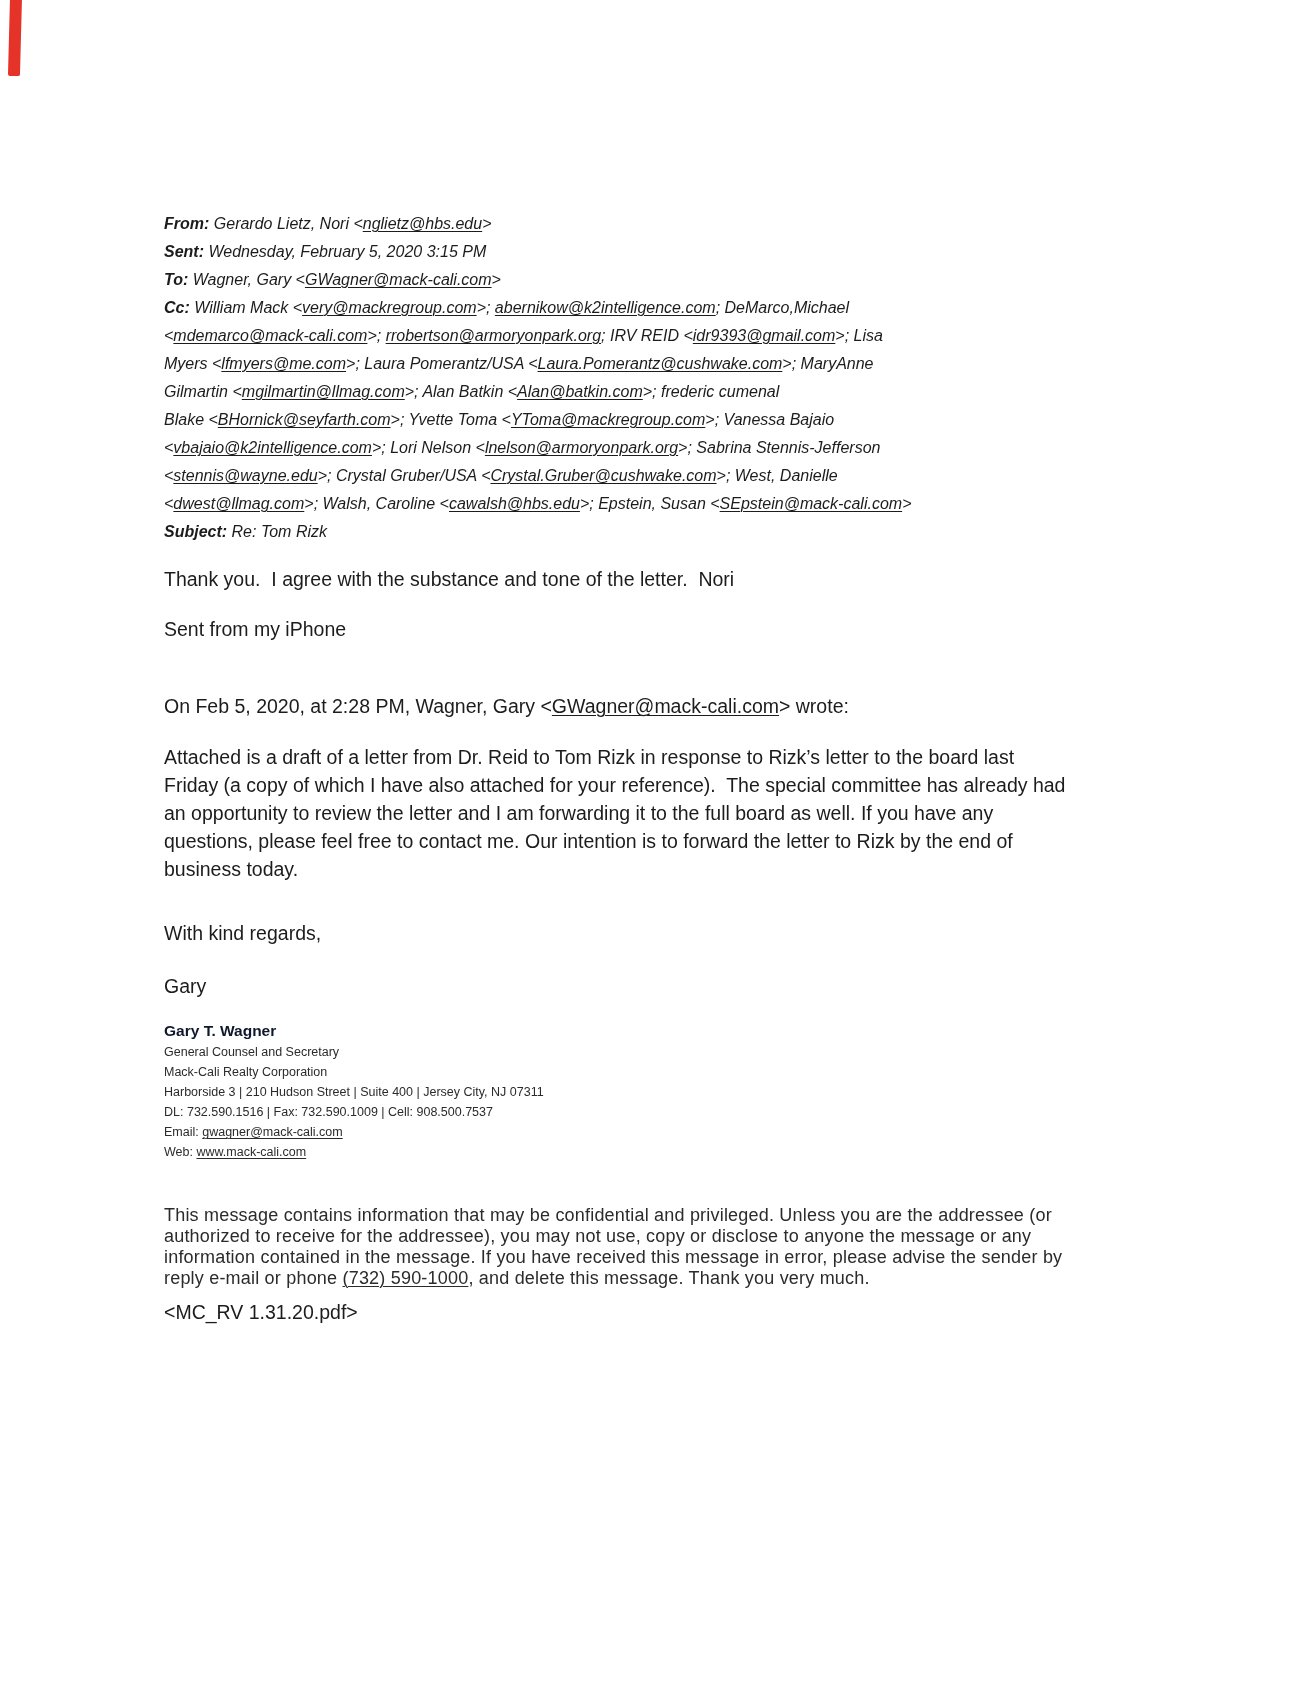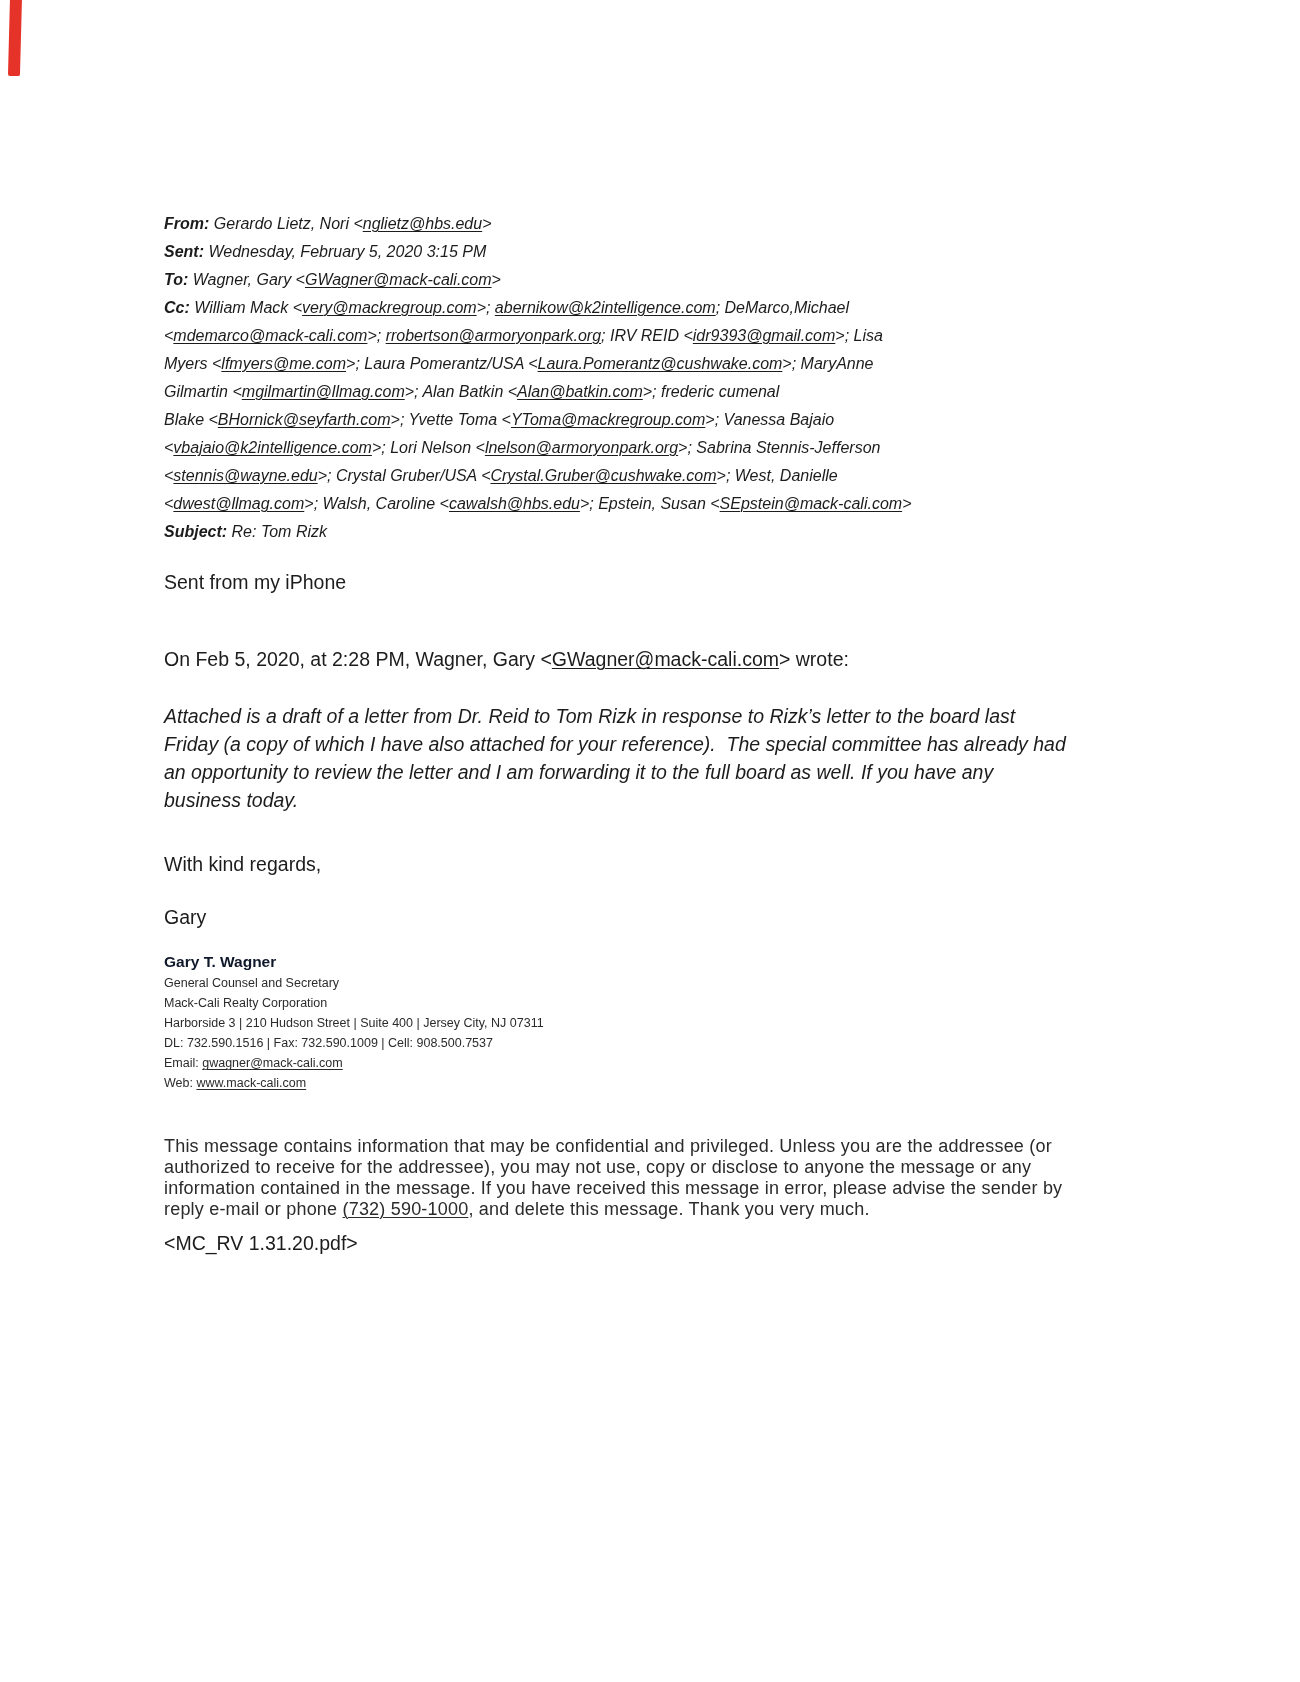--- a/index.html
+++ b/index.html
@@ -16,21 +16,21 @@
   .content { position:absolute; left:164px; top:210px; width:975px; }
   .line { white-space:nowrap; }
   .b { font-weight:bold; }
   .u { text-decoration:underline; text-underline-offset:2px; text-decoration-thickness:1px; }
   .hdr { font-size:16px; line-height:28px;font-style:italic; }
   .body-text { font-size:19.5px; line-height:28px; }
   .thank { margin-top:19px; }
   .iphone { margin-top:22px; }
   .quote-intro { margin-top:49px; }
   .dear { margin-top:47px; }
-  .para { margin-top:29px;font-style:italic; }
+  .para { margin-top:23px; }
   .regards { margin-top:36px; }
   .signoff { margin-top:25px; }
   .sig-name { margin-top:20px; font-size:15.5px; font-weight:bold; line-height:22px; color:#0f172a; }
   .sig { font-size:12.5px; line-height:20px; color:#2b2b2b; }
   .disc { margin-top:43px; font-size:18px; line-height:21px; letter-spacing:0.2px; color:#2b2b2b; }
   .attach { margin-top:7px; font-size:19.5px; line-height:33px; }
 </style>
 </head>
 <body>
 
@@ -47,31 +47,33 @@
         <div class="line"><span>&lt;</span><span class="u">mdemarco@mack-cali.com</span><span>&gt;; </span><span class="u">rrobertson@armoryonpark.org</span><span>; IRV REID &lt;</span><span class="u">idr9393@gmail.com</span><span>&gt;; Lisa</span></div>
         <div class="line"><span>Myers &lt;</span><span class="u">lfmyers@me.com</span><span>&gt;; Laura Pomerantz/USA &lt;</span><span class="u">Laura.Pomerantz@cushwake.com</span><span>&gt;; MaryAnne</span></div>
         <div class="line"><span>Gilmartin &lt;</span><span class="u">mgilmartin@llmag.com</span><span>&gt;; Alan Batkin &lt;</span><span class="u">Alan@batkin.com</span><span>&gt;; frederic cumenal</span></div>
         <div class="line"><span>Blake &lt;</span><span class="u">BHornick@seyfarth.com</span><span>&gt;; Yvette Toma &lt;</span><span class="u">YToma@mackregroup.com</span><span>&gt;; Vanessa Bajaio</span></div>
         <div class="line"><span>&lt;</span><span class="u">vbajaio@k2intelligence.com</span><span>&gt;; Lori Nelson &lt;</span><span class="u">lnelson@armoryonpark.org</span><span>&gt;; Sabrina Stennis-Jefferson</span></div>
         <div class="line"><span>&lt;</span><span class="u">stennis@wayne.edu</span><span>&gt;; Crystal Gruber/USA &lt;</span><span class="u">Crystal.Gruber@cushwake.com</span><span>&gt;; West, Danielle</span></div>
         <div class="line"><span>&lt;</span><span class="u">dwest@llmag.com</span><span>&gt;; Walsh, Caroline &lt;</span><span class="u">cawalsh@hbs.edu</span><span>&gt;; Epstein, Susan &lt;</span><span class="u">SEpstein@mack-cali.com</span><span>&gt;</span></div>
         <div class="line"><span class="b">Subject: </span><span>Re: Tom Rizk</span></div>
       </div>
 
+    <div class="body-text thank line">Thank you.&nbsp; I agree with the substance and tone of the letter.&nbsp; Nori</div>
     <div class="body-text iphone line">Sent from my iPhone</div>
 
     <div class="body-text quote-intro">
         <div class="line"><span>On Feb 5, 2020, at 2:28 PM, Wagner, Gary &lt;</span><span class="u">GWagner@mack-cali.com</span><span>&gt; wrote:</span></div>
       </div>
 
 
     <div class="body-text para">
         <div class="line"><span>Attached is a draft of a letter from Dr. Reid to Tom Rizk in response to Rizk’s letter to the board last</span></div>
         <div class="line"><span>Friday (a copy of which I have also attached for your reference).&nbsp; The special committee has already had</span></div>
         <div class="line"><span>an opportunity to review the letter and I am forwarding it to the full board as well. If you have any</span></div>
+        <div class="line"><span>questions, please feel free to contact me. Our intention is to forward the letter to Rizk by the end of</span></div>
         <div class="line"><span>business today.</span></div>
       </div>
 
     <div class="body-text regards line">With kind regards,</div>
     <div class="body-text signoff line">Gary</div>
 
     <div class="sig-name line">Gary T. Wagner</div>
     <div class="sig">
         <div class="line"><span>General Counsel and Secretary</span></div>
         <div class="line"><span>Mack-Cali Realty Corporation</span></div>

